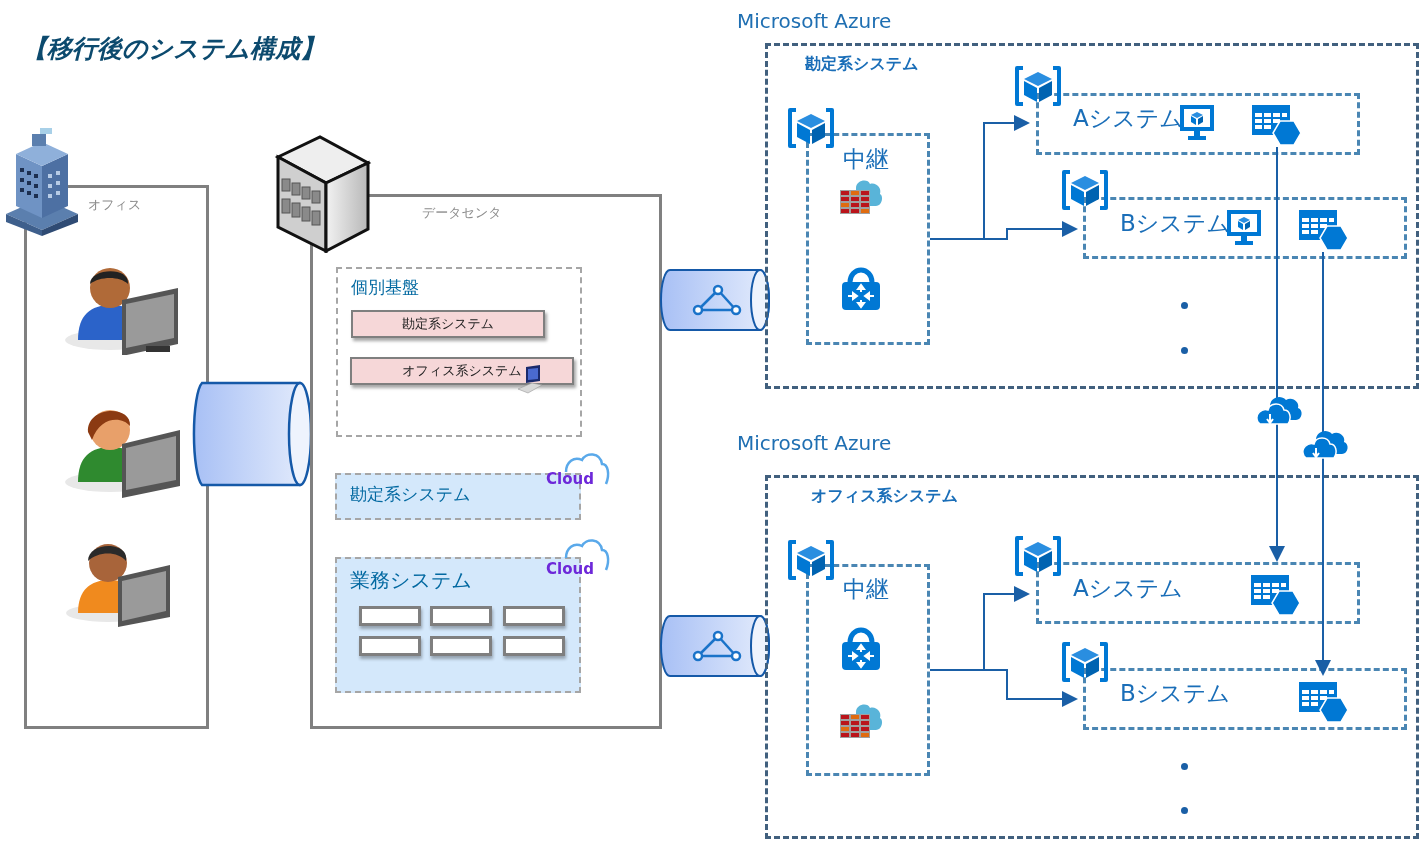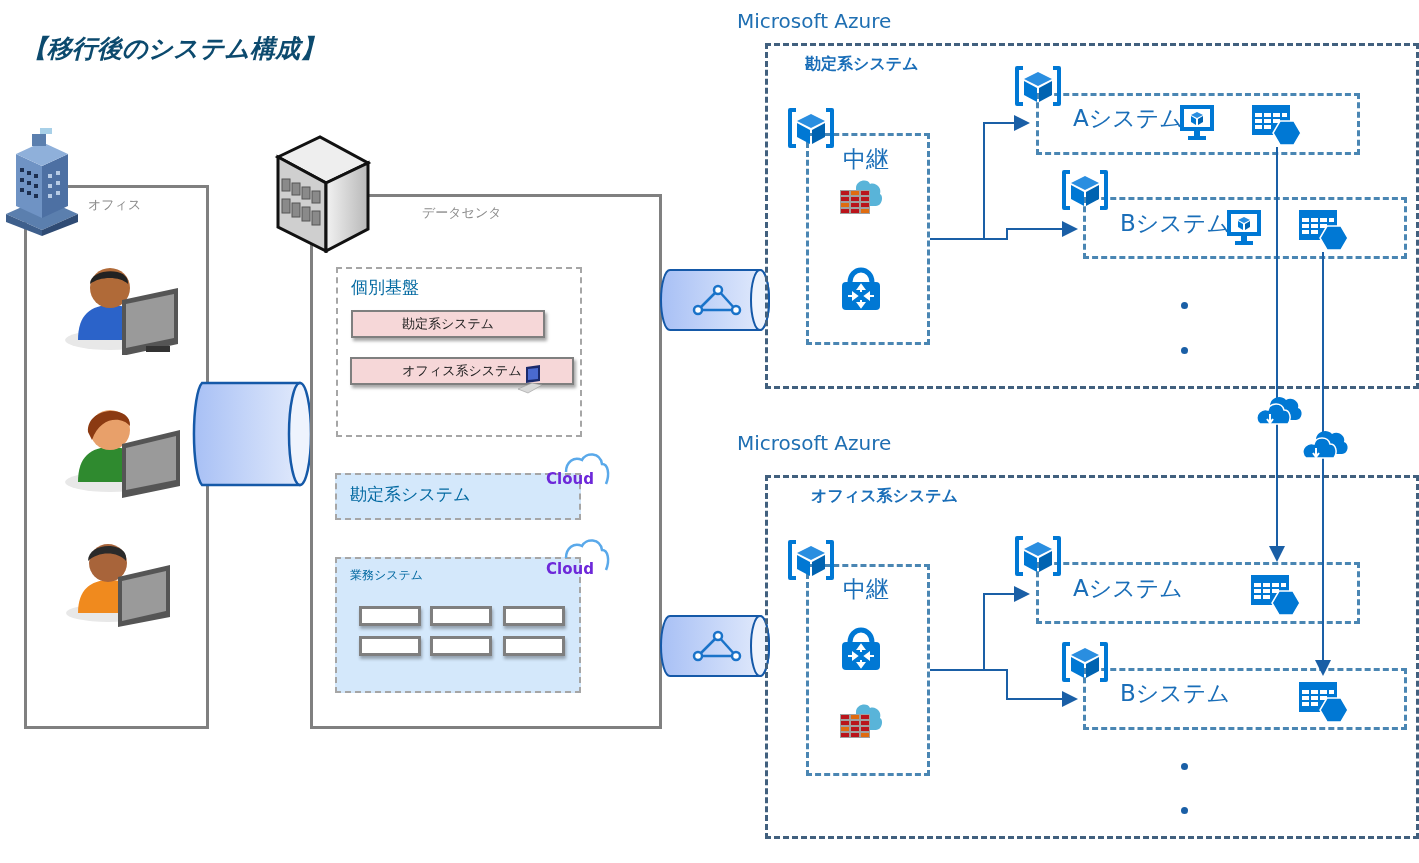--- a/index.html
+++ b/index.html
@@ -135,21 +135,21 @@
 </svg>
 
 <div class="dashgray bluefill" style="left:335px; top:473px; width:246px; height:47px;"></div>
 <div class="label-dark" style="left:350px; top:483px; font-size:17px;">勘定系システム</div>
 <svg class="abs" style="left:562px; top:452px;" width="50" height="36" viewBox="0 0 50 36">
   <path d="M4,20 C4,10 12,4 20,8 C24,0 38,0 40,12 C46,12 48,22 44,32" fill="none" stroke="#5aa9ea" stroke-width="2.5"></path>
 </svg>
 <div class="cloudtxt" style="left:546px; top:470px;">Cloud</div>
 
 <div class="dashgray bluefill" style="left:335px; top:557px; width:246px; height:136px;"></div>
-<div class="label-dark" style="left:350px; top:567px; font-size:12px;">業務システム</div>
+<div class="label-dark" style="left:350px; top:567px; font-size:20px;">業務システム</div>
 <svg class="abs" style="left:562px; top:538px;" width="50" height="36" viewBox="0 0 50 36">
   <path d="M4,20 C4,10 12,4 20,8 C24,0 38,0 40,12 C46,12 48,22 44,32" fill="none" stroke="#5aa9ea" stroke-width="2.5"></path>
 </svg>
 <div class="cloudtxt" style="left:546px; top:560px;">Cloud</div>
 <div class="whitecell" style="left:359px; top:606px; width:62px;"></div>
 <div class="whitecell" style="left:430px; top:606px; width:62px;"></div>
 <div class="whitecell" style="left:503px; top:606px; width:62px;"></div>
 <div class="whitecell" style="left:359px; top:636px; width:62px;"></div>
 <div class="whitecell" style="left:430px; top:636px; width:62px;"></div>
 <div class="whitecell" style="left:503px; top:636px; width:62px;"></div>

